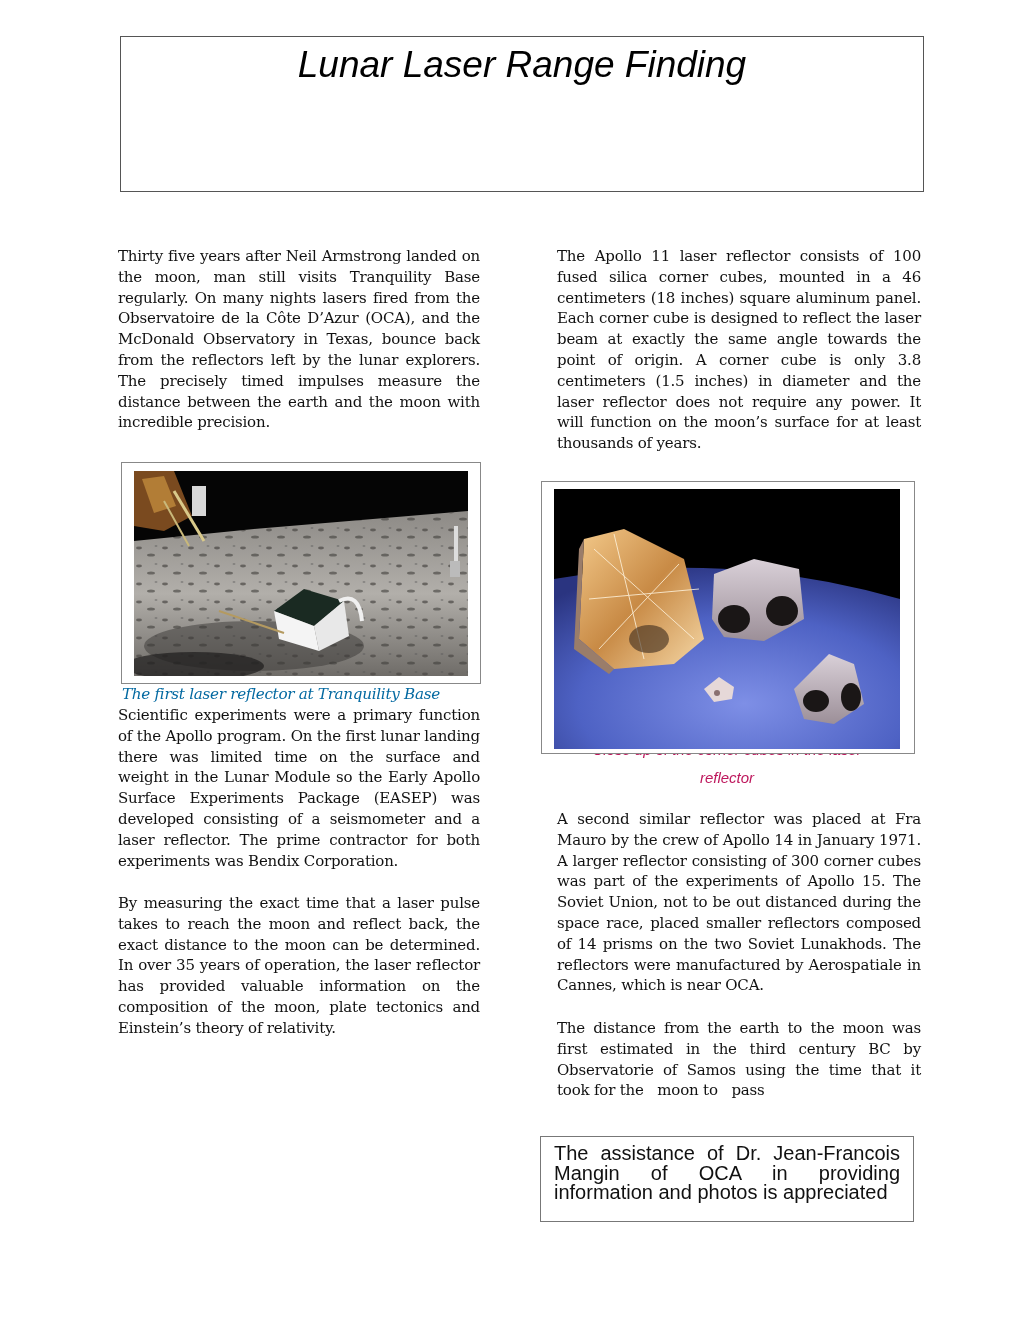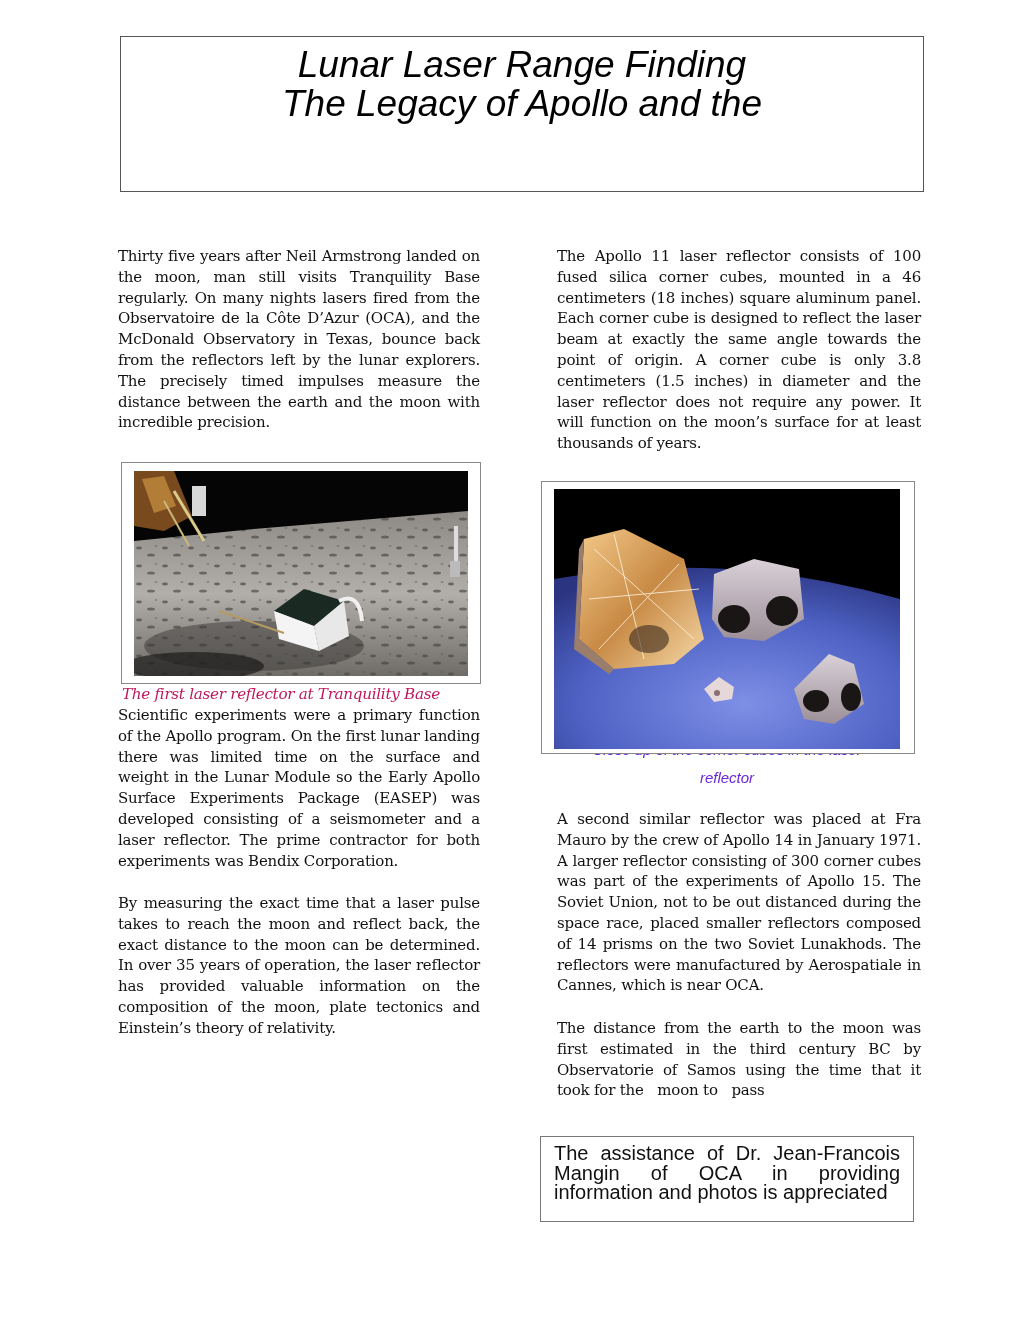--- a/index.html
+++ b/index.html
@@ -19,39 +19,38 @@
     }
     .col { position: absolute; }
     .col-left { left: 118px; width: 362px; }
     .col-right { left: 513px; width: 364px; margin-left: 44px; }
     .photo-frame {
       position: absolute; border: 1px solid #888; box-sizing: border-box; background: #fff;
     }
     .photo { position: absolute; overflow: hidden; }
     .caption-serif {
       position: absolute; font-family: "DejaVu Serif", "Liberation Serif", serif;
-      font-style: italic; font-size: 15.2px; line-height: 20px; color: #be185d; letter-spacing: -0.3px;
+      font-style: italic; font-size: 15.2px; line-height: 20px; color: #0369a1; letter-spacing: -0.3px;
     }
     .caption-sans {
       position: absolute; font-family: "Liberation Sans", sans-serif; font-style: italic;
-      font-size: 15px; line-height: 21px; color: #6d28d9; text-align: center;
+      font-size: 15px; line-height: 21px; color: #be185d; text-align: center;
     }
     .ack-box {
       position: absolute; left: 540px; top: 1136px; width: 374px; height: 86px;
       border: 1px solid #777; box-sizing: border-box; padding: 7px 13px;
       font-family: "Liberation Sans", sans-serif; font-size: 20px; line-height: 19.5px;
       color: #111; text-align: justify;
     }
   </style>
 </head>
 <body>
 
 <div class="title-box">
   <span class="title-line t1">Lunar Laser Range Finding</span>
-  <span class="title-line">The Legacy of Apollo and the</span>
 </div>
 
 <p class="body-text col col-left" style="top:246px;">Thirty five years after Neil Armstrong landed on the moon, man still visits Tranquility Base regularly. On many nights lasers fired from the Observatoire de la Côte D’Azur (OCA), and the McDonald Observatory in Texas, bounce back from the reflectors left by the lunar explorers. The precisely timed impulses measure the distance between the earth and the moon with incredible precision.</p>
 
 <div class="photo-frame" style="left:121px; top:462px; width:360px; height:222px;">
   <div class="photo" style="left:12px; top:8px; width:334px; height:205px;">
     <svg width="334" height="205" viewBox="0 0 334 205" xmlns="http://www.w3.org/2000/svg">
       <defs>
         <linearGradient id="ground" x1="0" y1="0" x2="0" y2="1">
           <stop offset="0" stop-color="#8d8a86"></stop>

